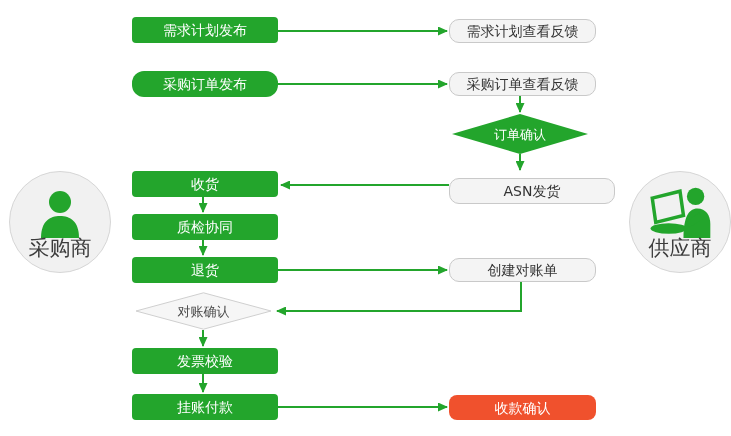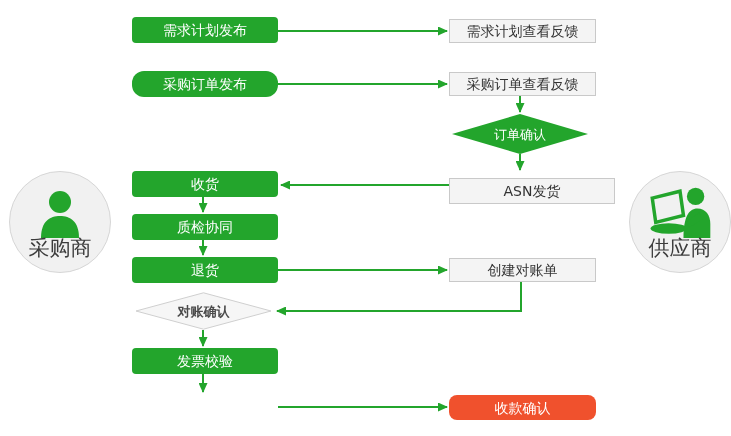--- a/index.html
+++ b/index.html
@@ -9,21 +9,21 @@
   }
   .connectors{position:absolute;left:0;top:0;width:731px;height:436px;pointer-events:none;}
   .connectors path{stroke:var(--green,#23a52c);stroke-width:2;fill:none;}
   .connectors marker path{fill:var(--green,#23a52c);stroke:none;}
   .node{
     position:absolute;display:flex;align-items:center;justify-content:center;
     box-sizing:border-box;font-size:14px;line-height:1;white-space:nowrap;
   }
   .green-box{background:var(--green,#23a52c);color:#fff;border-radius:4px;}
   .light-box{background:var(--light-bg,#f4f4f4);border:1px solid var(--light-border,#c9c9c9);
-    color:var(--dark-text,#333);border-radius:0;}
+    color:var(--dark-text,#333);border-radius:10px;}
   .red-box{background:var(--red,#f0512d);color:#ffffff;border-radius:8px;}
   .diamond{position:absolute;}
   .diamond svg{position:absolute;left:0;top:0;width:100%;height:100%;display:block;}
   .diamond .dlbl{position:absolute;left:0;top:0;right:0;bottom:0;display:flex;
     align-items:center;justify-content:center;font-size:13px;line-height:1;white-space:nowrap;}
   .diamond.green-d polygon{fill:var(--green,#23a52c);}
   .diamond.green-d .dlbl{color:#fff;}
   .diamond.light-d polygon{fill:#f6f6f6;stroke:#cfcfcf;stroke-width:1;}
   .diamond.light-d .dlbl{color:#4a4a4a;}
   .actor{
@@ -79,34 +79,35 @@
     </svg>
     <div class="albl">供应商</div>
   </div>
 
   <div class="node green-box" style="left:132px;top:17px;width:146px;height:26px;">需求计划发布</div>
   <div class="node green-box" style="left:132px;top:71px;width:146px;height:26px;border-radius:12px;">采购订单发布</div>
   <div class="node green-box" style="left:132px;top:171px;width:146px;height:26px;">收货</div>
   <div class="node green-box" style="left:132px;top:257px;width:146px;height:26px;">退货</div>
   <div class="node green-box" style="left:132px;top:214px;width:146px;height:26px;">质检协同</div>
   <div class="node green-box" style="left:132px;top:348px;width:146px;height:26px;">发票校验</div>
+  <div class="node green-box" style="left:132px;top:394px;width:146px;height:26px;">挂账付款</div>
 
   <div class="node light-box" style="left:449px;top:19px;width:147px;height:24px;">需求计划查看反馈</div>
   <div class="node light-box" style="left:449px;top:72px;width:147px;height:24px;">采购订单查看反馈</div>
   <div class="node light-box" style="left:449px;top:178px;width:166px;height:26px;">ASN发货</div>
   <div class="node light-box" style="left:449px;top:258px;width:147px;height:24px;">创建对账单</div>
   <div class="node red-box" style="left:449px;top:395px;width:147px;height:25px;">收款确认</div>
 
   <div class="diamond green-d" style="left:452px;top:114px;width:136px;height:40px;">
     <svg viewBox="0 0 136 40" preserveAspectRatio="none">
       <polygon points="68,0 136,20 68,40 0,20"></polygon>
     </svg>
     <div class="dlbl">订单确认</div>
   </div>
 
-  <div class="diamond light-d" style="left:135px;top:292px;width:137px;height:38px;font-weight:bold;">
+  <div class="diamond light-d" style="left:135px;top:292px;width:137px;height:38px;">
     <svg viewBox="0 0 137 38" preserveAspectRatio="none">
       <polygon points="68.5,0.8 136,19 68.5,37.2 1,19"></polygon>
     </svg>
     <div class="dlbl">对账确认</div>
   </div>
 
 </div>
 
 </body></html>

